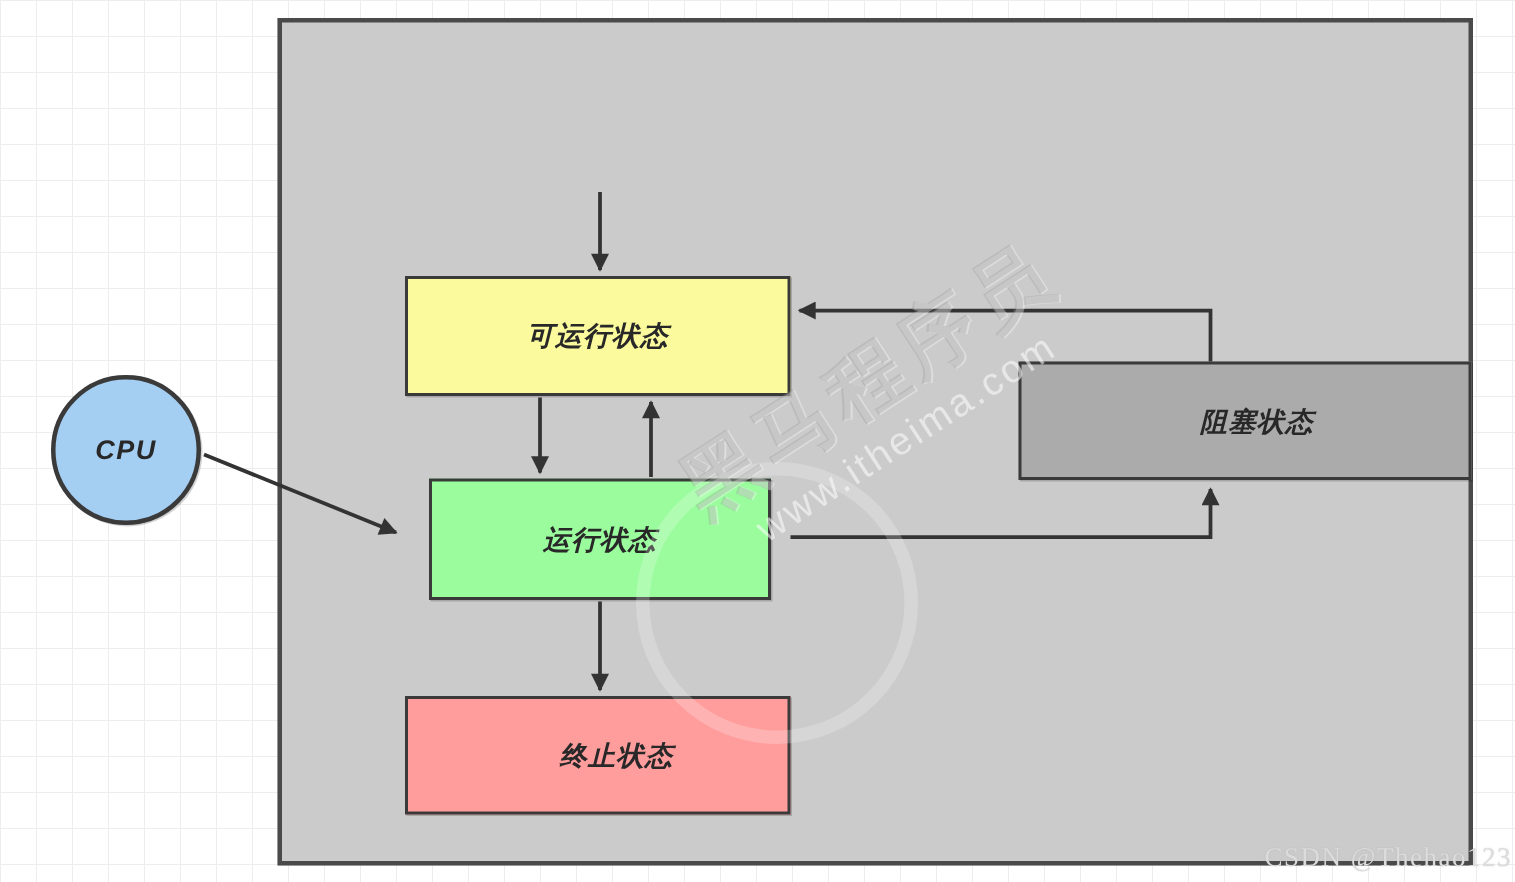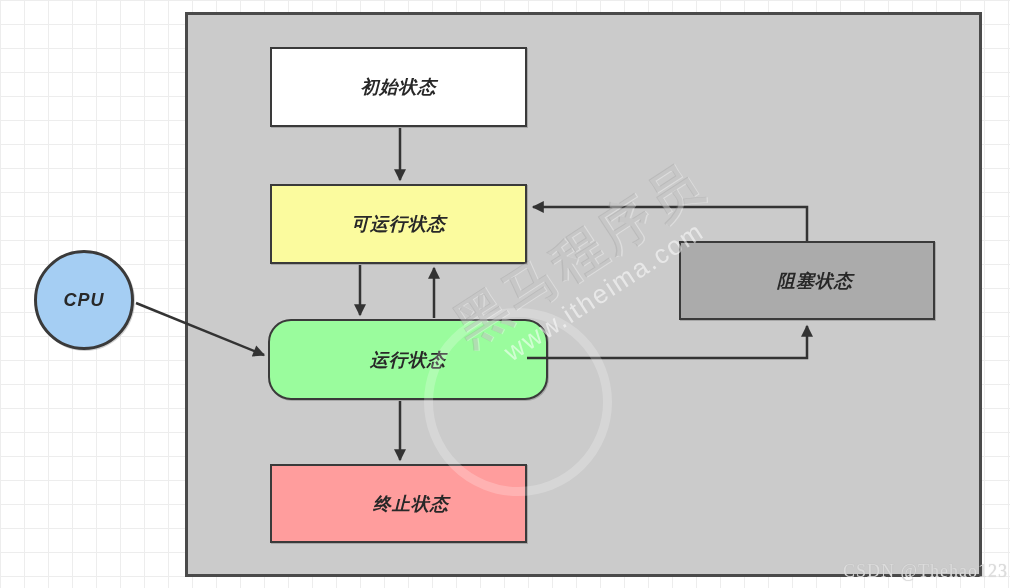--- a/index.html
+++ b/index.html
@@ -33,23 +33,23 @@
     font-weight: bold;
     font-style: italic;
     font-size: 18px;
     letter-spacing: 1px;
     color: #282828;
     box-shadow: 1px 1px 0 rgba(0,0,0,0.18);
     z-index: 3;
   }
   .node-initial    { left: 270px; top: 47px;  width: 257px; height: 80px; background: #ffffff; }
   .node-runnable   { left: 270px; top: 184px; width: 257px; height: 80px; background: #fbfb9e; justify-content: center; }
-  .node-running    { left: 268px; top: 319px; width: 280px; height: 81px; background: #9afc9d; border-radius: 23px; }
+  .node-running    { left: 286px; top: 319px; width: 228px; height: 81px; background: #9afc9d; }
   .node-terminated { left: 270px; top: 464px; width: 257px; height: 79px; background: #ff9d9d; padding-left: 25px; }
-  .node-blocked    { left: 679px; top: 241px; width: 256px; height: 79px; background: #ababab; padding-left: 16px; }
+  .node-blocked    { left: 679px; top: 241px; width: 302px; height: 79px; background: #ababab; padding-left: 16px; }
   .node-cpu {
     left: 34px; top: 250px;
     width: 100px; height: 100px;
     border-radius: 50%;
     border-width: 3px;
     background: #a5cef3;
     z-index: 2;
     text-align: right;
   }
   .edges-svg {
@@ -106,23 +106,20 @@
     font-family: Liberation Serif, serif;
   }
 </style>
 </head>
 <body>
 
 <div class="stage">
 
   <div class="container"></div>
 
-  <div class="node node-initial">
-    <span>初始状态</span>
-  </div>
 
   <div class="node node-runnable">
     <span>可运行状态</span>
   </div>
 
   <div class="node node-running">
     <span>运行状态</span>
   </div>
 
   <div class="node node-terminated">

